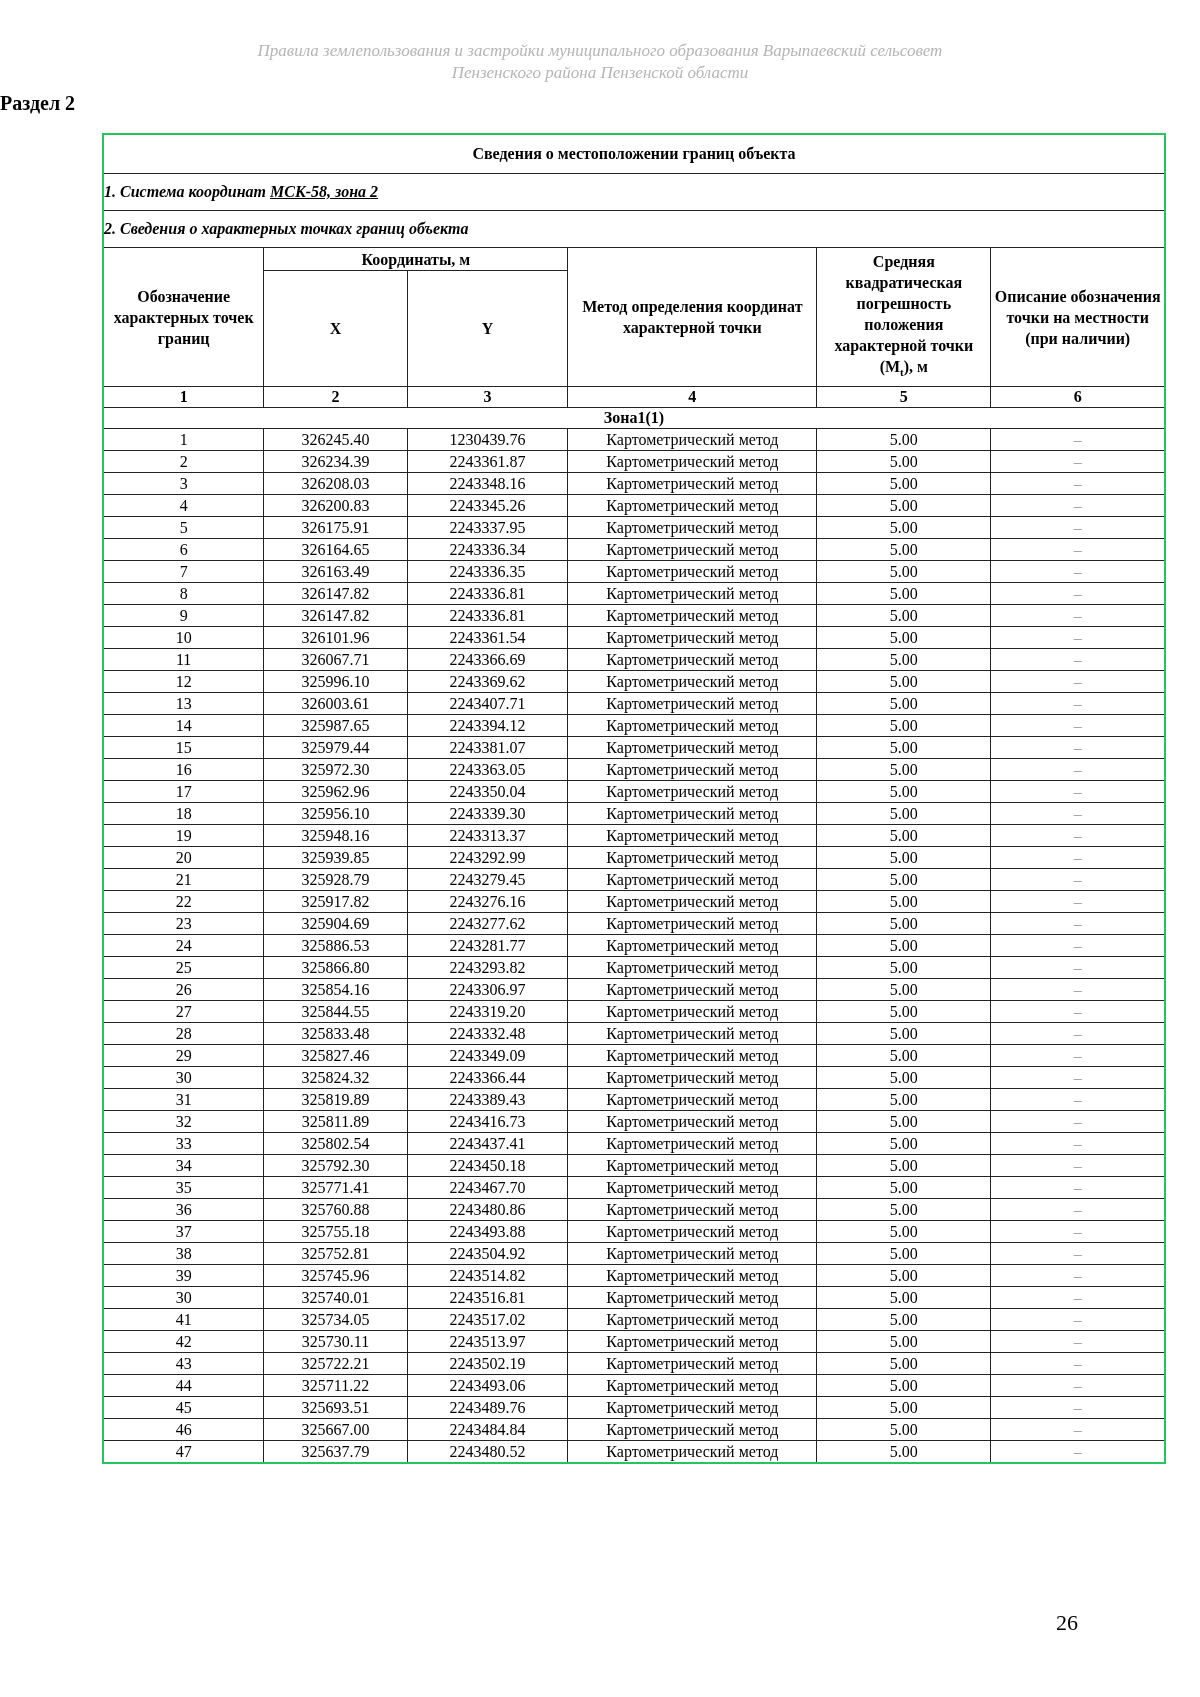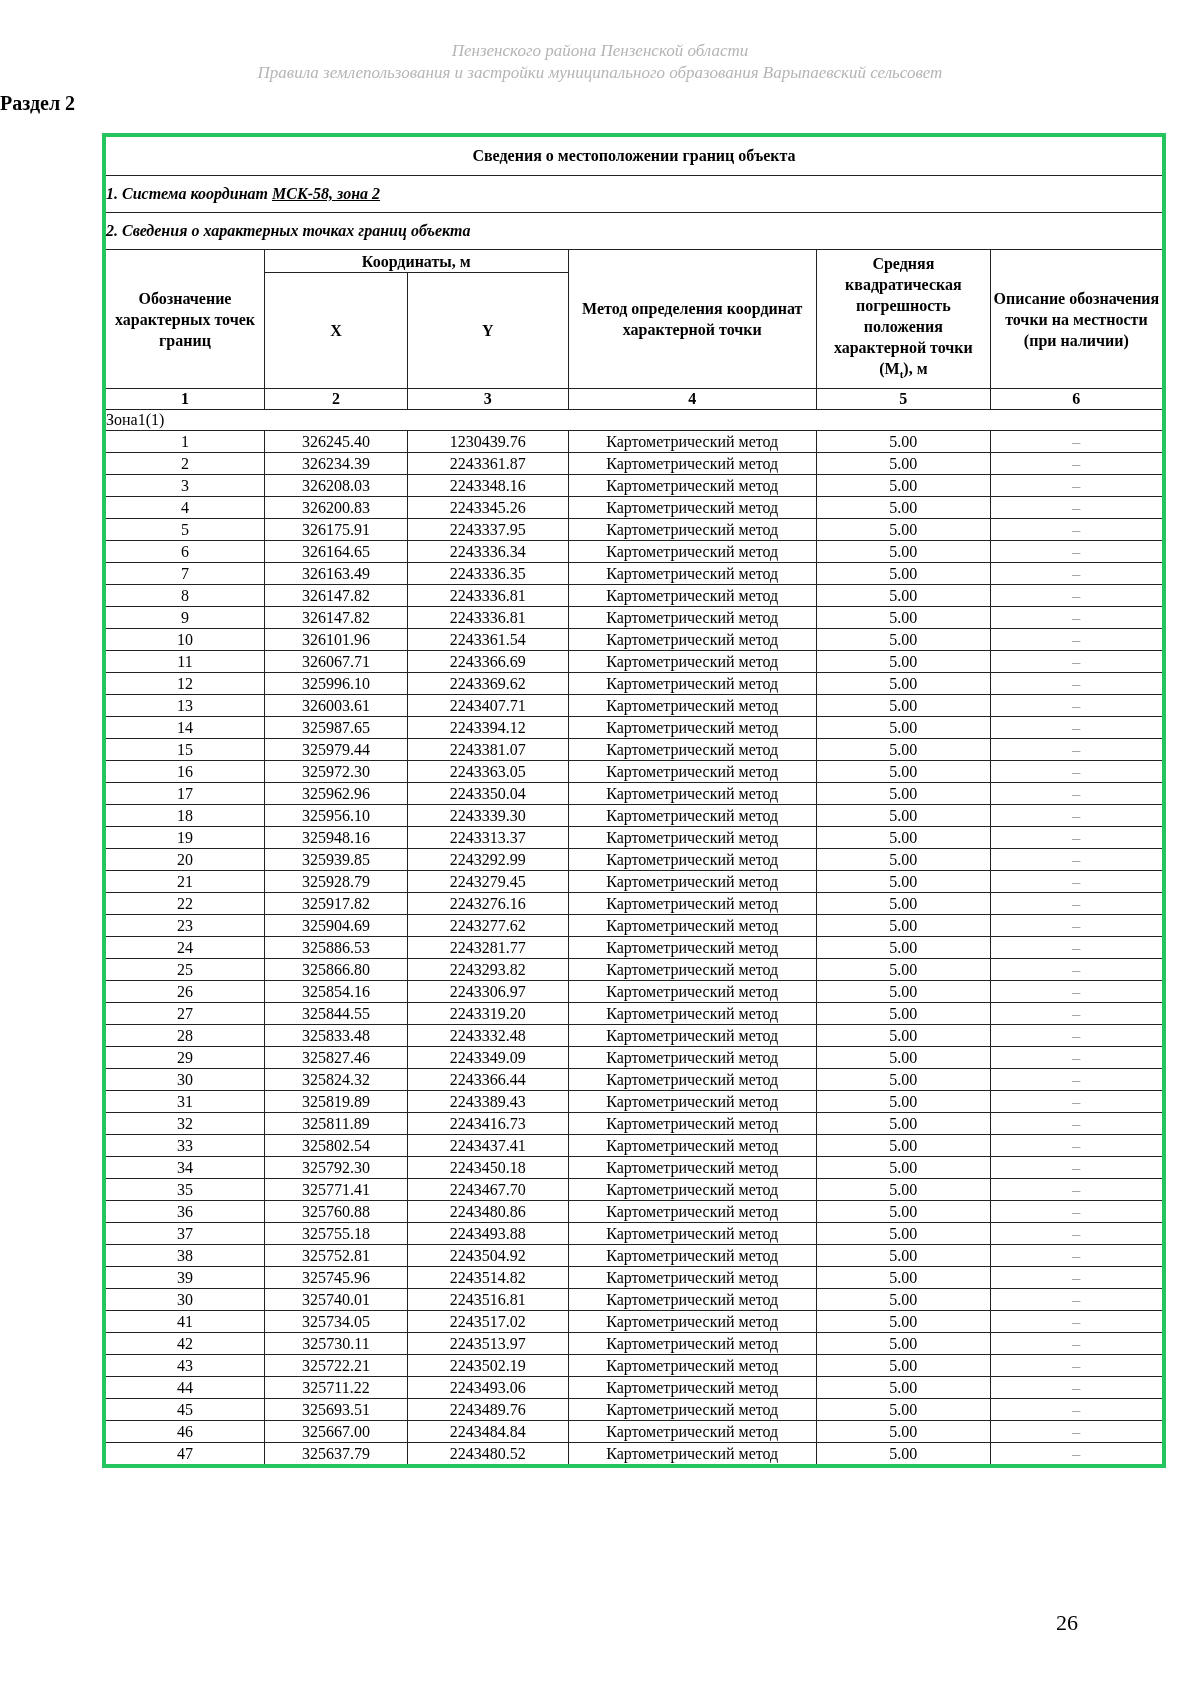--- a/index.html
+++ b/index.html
@@ -11,50 +11,50 @@
     position: absolute; top: 40px; left: 0; width: 1200px; text-align: center;
     font-style: italic; font-size: 17px; line-height: 22px; color: #b5b5b5;
   }
   .section-title {
     position: absolute; top: 92px; left: 0; width: 1200px; text-align: left;
     font-weight: bold; font-size: 20px;
   }
   table.coords {
     position: absolute; top: 133px; left: 102px; width: 1064px;
     border-collapse: collapse; table-layout: fixed;
-    border: 4px solid #22c55e;
+    border: 2px solid #22c55e;
   }
   table.coords td, table.coords th {
     border: 1px solid #222; padding: 0; font-size: 16px;
   }
   .bold-row td { font-weight: bold; font-size: 17px; }
   .title-row td { height: 38px; text-align: center; }
   .sub-row td { height: 36px; text-align: left; padding-left: 10px; font-style: italic; }
   .u { text-decoration: underline; }
   th { font-weight: bold; font-size: 17px; line-height: 21px; vertical-align: middle; }
   .hdr-top th { height: 22px; }
   .hdr-bot th { height: 115px; }
   .num-row th { height: 20px; line-height: 20px; }
-  .zone-row td { height: 20px; text-align: left; padding-left: 6px; font-size: 16px; }
+  .zone-row td { height: 20px; text-align: center; padding-left: 6px; font-size: 16px; font-weight: bold; }
   tr.data td { height: 21px; line-height: 21px; text-align: center; font-size: 16px; }
   td.dash { color: #999; }
   .page-number {
     position: absolute; top: 1610px; left: 1056px; font-size: 22px;
   }
   .footer {
     position: absolute; top: 1730px; left: 0; width: 1200px; text-align: center;
     font-style: italic; font-size: 18px; padding-right: 60px; box-sizing: border-box;
   }
 </style>
 </head>
 <body>
 
 <div class="running-header">
+  <div>Правила землепользования и застройки муниципального образования Варыпаевский сельсовет</div>
   <div>Пензенского района Пензенской области</div>
-  <div>Правила землепользования и застройки муниципального образования Варыпаевский сельсовет</div>
 </div>
 
 <div class="section-title">Раздел 2</div>
 
 <table class="coords">
   <colgroup>
     <col style="width:146px">
       <col style="width:130px">
       <col style="width:146px">
     <col style="width:226px">

